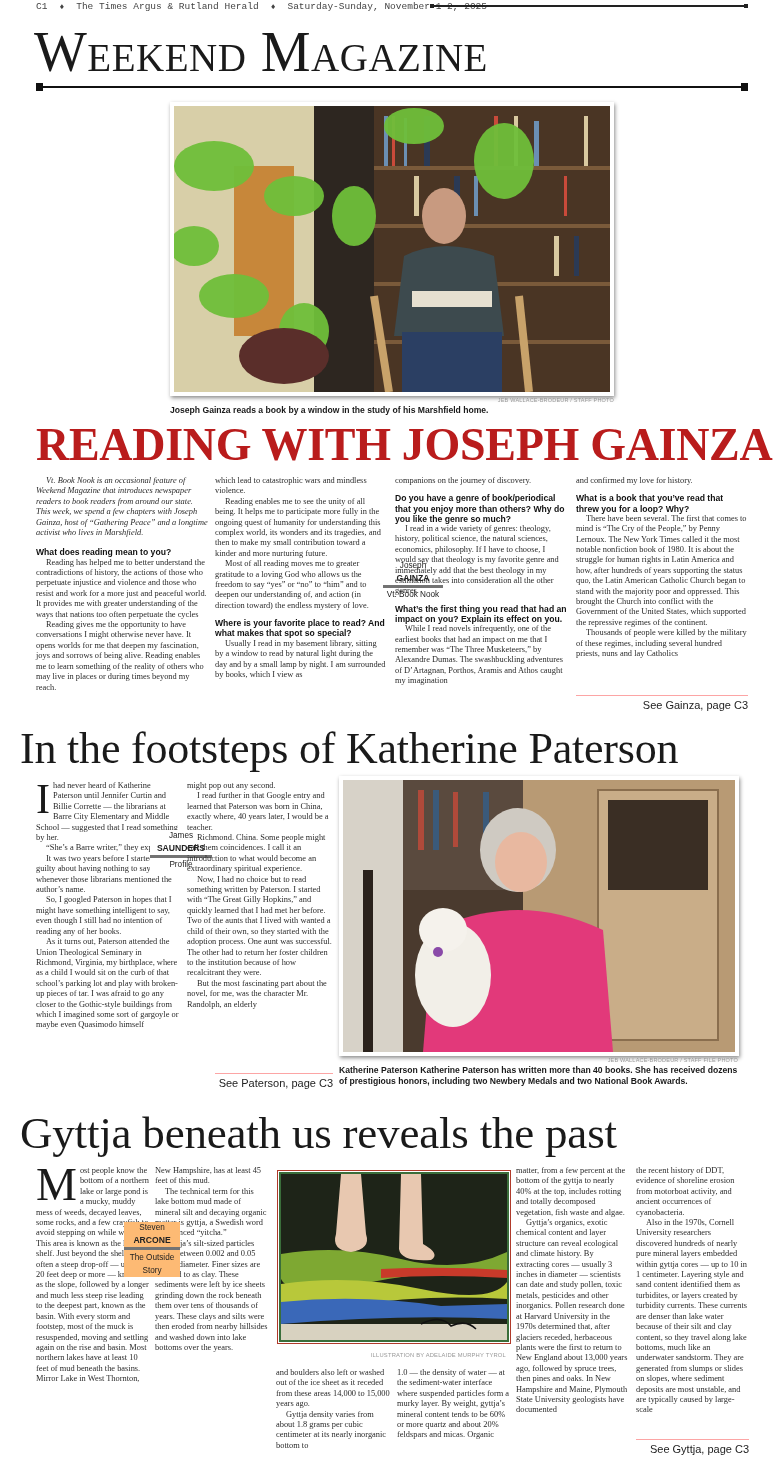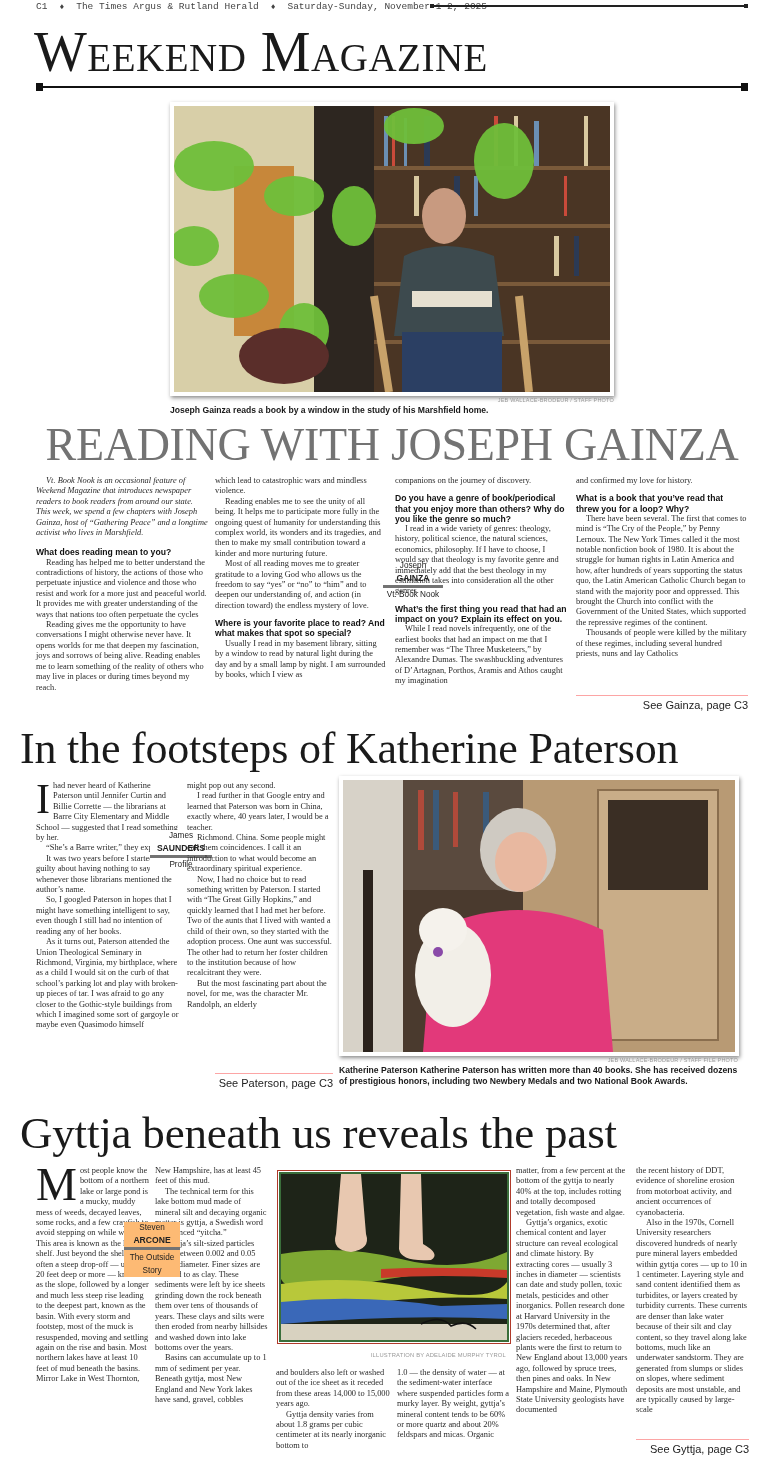--- a/index.html
+++ b/index.html
@@ -21,21 +21,21 @@
   .mast-rule::before, .mast-rule::after { content: ""; position: absolute; top: -3px; width: 7px; height: 8px; background: #111; }
   .mast-rule::before { left: 0; } .mast-rule::after { right: 0; }
 
   
   .photo-frame { background: #fff; box-shadow: 1px 2px 4px rgba(0,0,0,0.45); padding: 4px; }
   .photo { width: 100%; height: 100%; overflow: hidden; position: relative; }
   .credit { font-family: "Liberation Sans", sans-serif; font-size: 5.5px; color: #999; letter-spacing: 0.2px; text-align: right; }
   .caption { font-family: "Liberation Sans", sans-serif; font-size: 8.6px; font-weight: bold; color: #1a1a1a; line-height: 10.5px; }
 
   
-  .hed-gray { left: 36px; top: 418px; width: 712px; text-align: center; font-size: 46px; line-height: 54px; color: #737373; font-family: "Liberation Serif", serif; letter-spacing: -0.3px; white-space: nowrap; }
+  .hed-gray { left: 36px; top: 418px; width: 712px; text-align: center; font-size: 46px; line-height: 54px; color: #b91c1c; font-family: "Liberation Serif", serif; letter-spacing: -0.3px; white-space: nowrap; font-weight: bold; }
   .hed { width: 712px; left: 20px; font-size: 44px; line-height: 50px; color: #1a1a1a; font-family: "Liberation Serif", serif; white-space: nowrap; letter-spacing: -0.2px; }
 
   
   .col { font-size: 8.4px; line-height: 10.4px; color: #2a2a2a; text-align: left; }
   .col p { text-indent: 10px; }
   .col p.noindent { text-indent: 0; }
   .col .q { font-family: "Liberation Sans", sans-serif; font-weight: bold; font-size: 8.6px; line-height: 10.2px; color: #111; margin-top: 7px; text-indent: 0; }
   .col .intro { font-style: italic; text-indent: 10px; }
   .dropcap { float: left; font-size: 42px; line-height: 34px; margin: 1px 3px 0 0; color: #1a1a1a; }
 
@@ -224,21 +224,20 @@
 <div class="abs hed" style="top:1108px; font-size:45px;">Gyttja beneath us reveals the past</div>
 
 <div class="abs col" style="left:36px; top:1166px; width:113px;">
   <p class="noindent"><span class="dropcap" style="font-size:46px; line-height:36px;">M</span><span>ost people know the bottom of a northern lake or large pond is a mucky, muddy mess of weeds, decayed leaves, some rocks, and a few crayfish to avoid stepping on while wading. This area is known as the lake shelf. Just beyond the shelf is often a steep drop-off — usually 20 feet deep or more — known as the slope, followed by a longer and much less steep rise leading to the deepest part, known as the basin. With every storm and footstep, most of the muck is resuspended, moving and settling again on the rise and basin. Most northern lakes have at least 10 feet of mud beneath the basins. Mirror Lake in West Thornton,</span></p>
 </div>
 
 <div class="abs col" style="left:155px; top:1166px; width:113px;">
   <p class="noindent">New Hampshire, has at least 45 feet of this mud.</p>
   <p>The technical term for this lake bottom mud made of mineral silt and decaying organic matter is gyttja, a Swedish word pronounced “yitcha.”</p>
   <p>Gyttja’s silt-sized particles range between 0.002 and 0.05 mm in diameter. Finer sizes are referred to as clay. These sediments were left by ice sheets grinding down the rock beneath them over tens of thousands of years. These clays and silts were then eroded from nearby hillsides and washed down into lake bottoms over the years.</p>
-  <p>Basins can accumulate up to 1 mm of sediment per year. Beneath gyttja, most New England and New York lakes have sand, gravel, cobbles</p>
 </div>
 
 <div class="abs byline" style="left:124px; top:1222px; width:56px; background:#fdba74;text-align:center;">
   <div>Steven</div>
   <div class="last">ARCONE</div>
   <div style="line-height:13px;">The Outside Story</div>
 </div>
 
 <div class="abs" style="left:279px; top:1172px; width:230px; height:170px; background:#fff; border:2px solid #3a6e3a; outline:1px solid #b03a2a; outline-offset:1px;">
   <svg width="226" height="166" viewBox="0 0 226 166" preserveAspectRatio="none">

